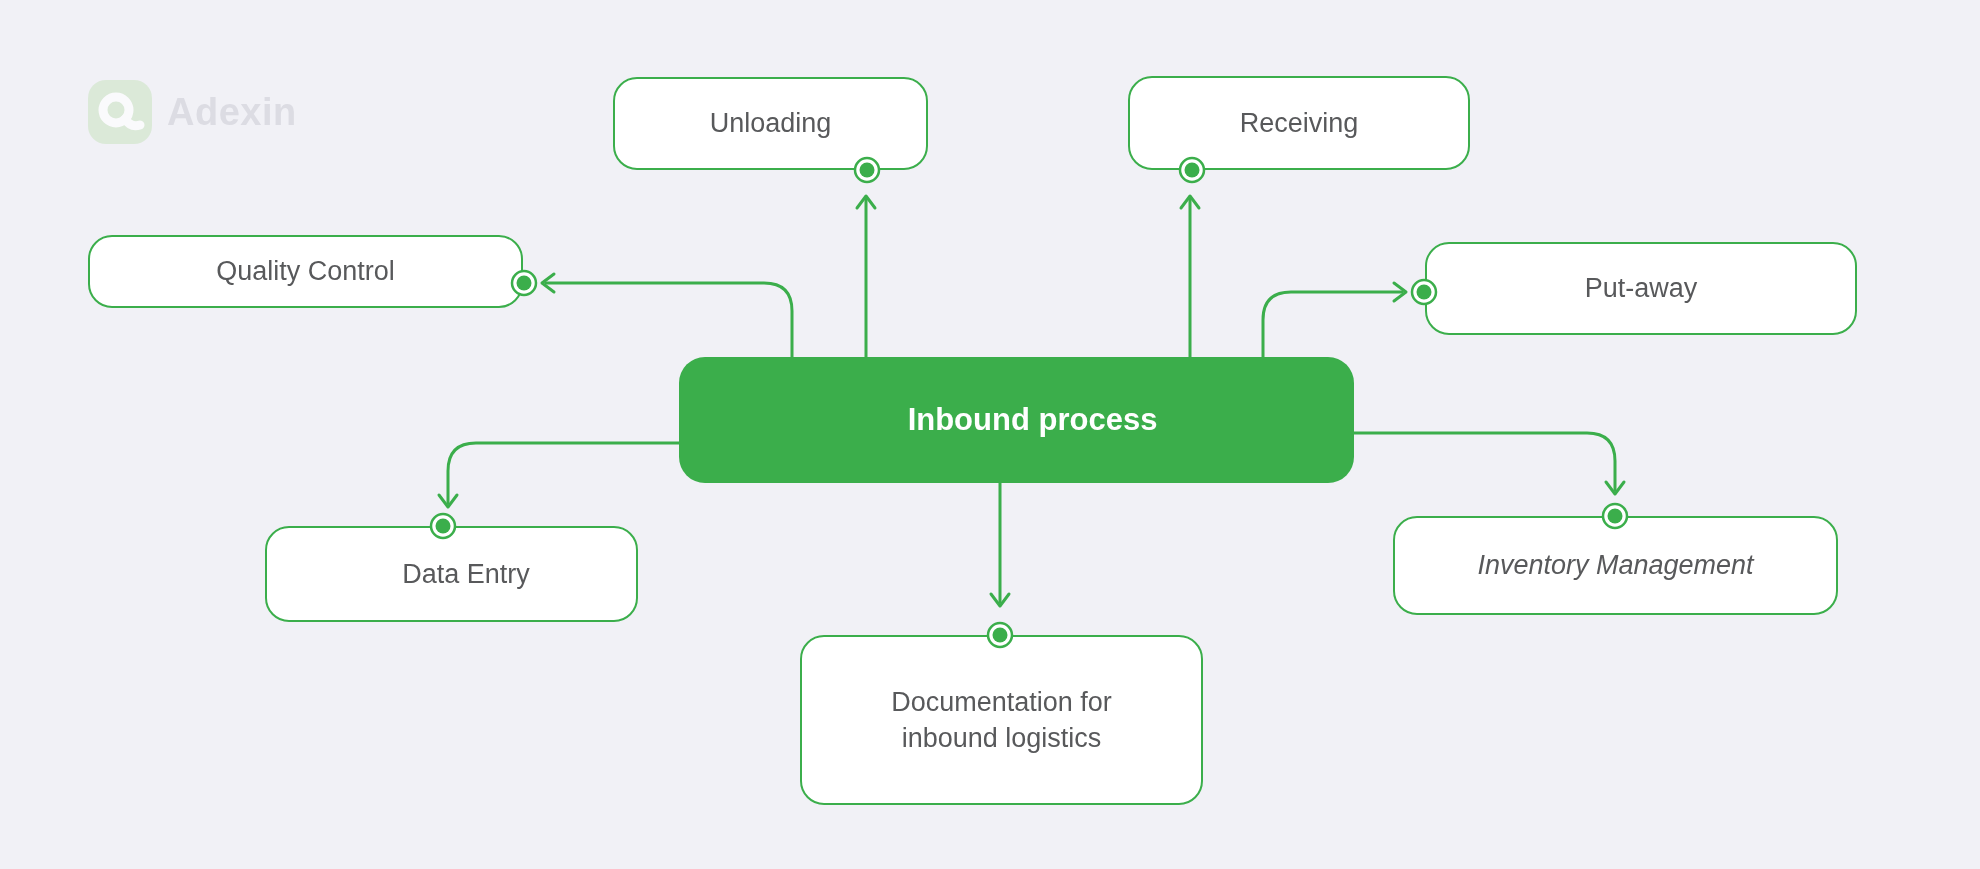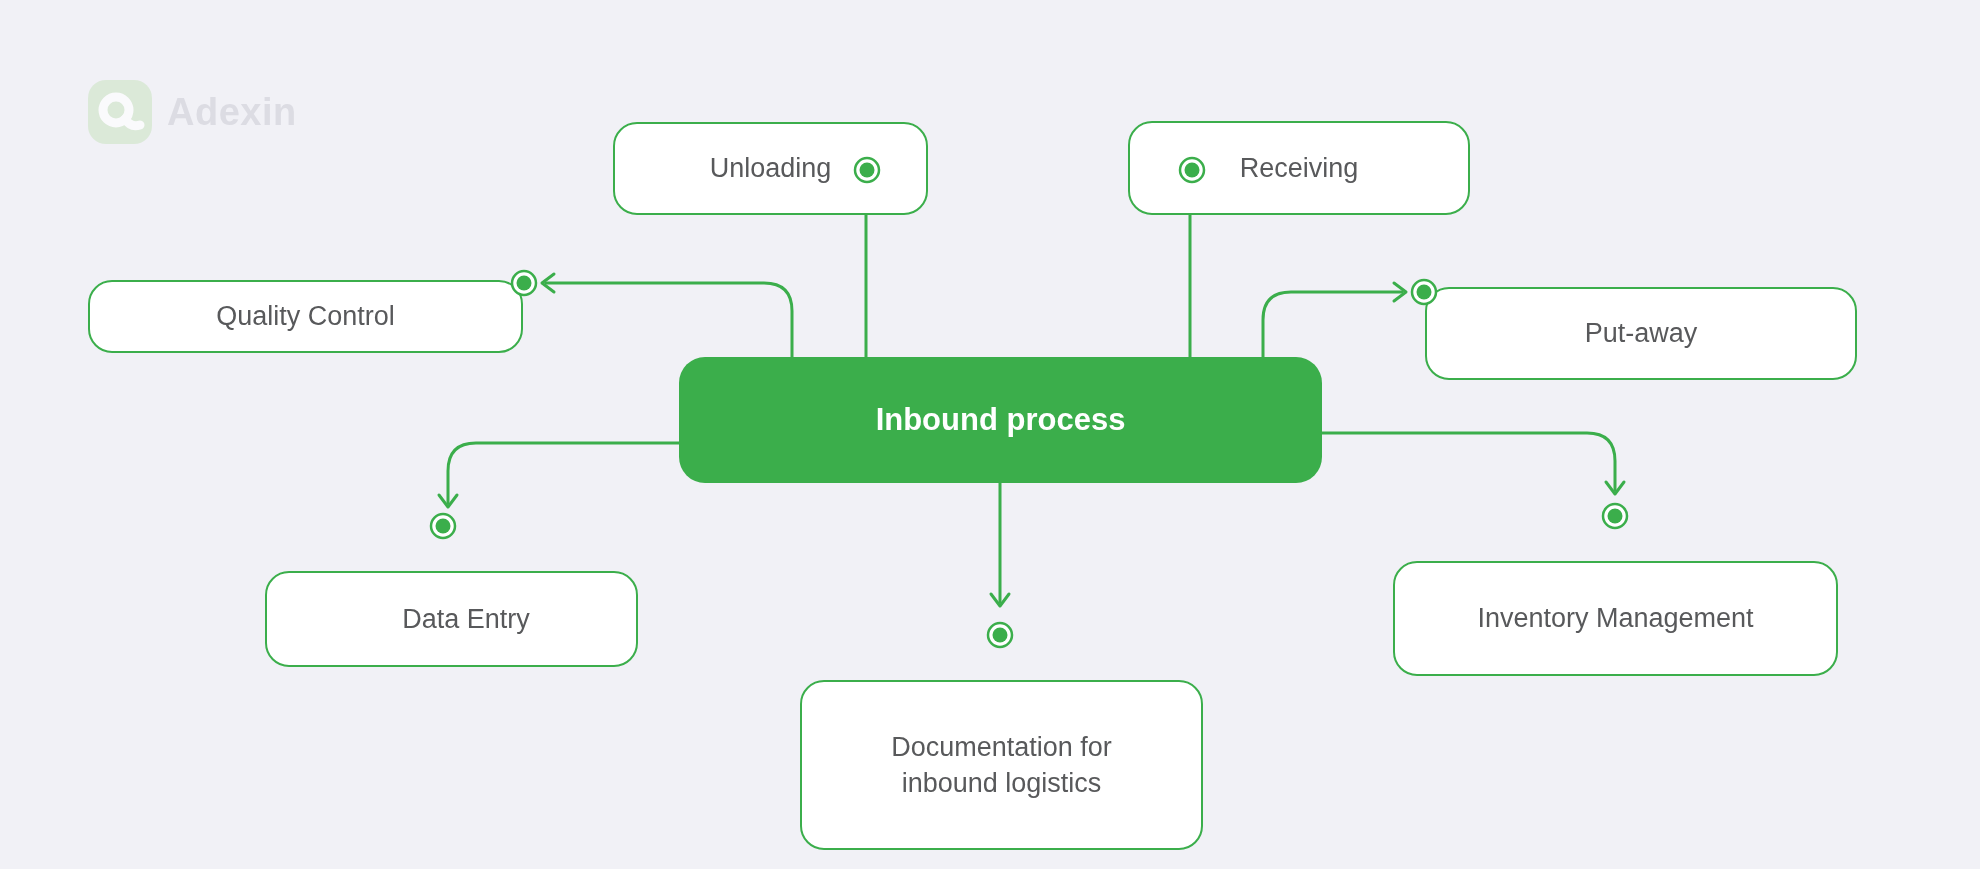--- a/index.html
+++ b/index.html
@@ -28,39 +28,38 @@
     position:absolute;
     background:#ffffff;
     border:2px solid var(--accent,#3bae4b);
     border-radius:24px;
     display:flex;align-items:center;justify-content:center;
     text-align:center;
     color:var(--label,#58595b);
     font-size:27px;
     line-height:1.35;
     box-sizing:border-box;
-    margin-top:45px;
   }
   .center-box{
     position:absolute;
     left:679px;top:357px;width:643px;height:126px;
     background:var(--accent,#3bae4b);
     border-radius:26px;
     display:flex;align-items:center;justify-content:center;
     color:var(--center-text,#ffffff);
-    font-size:31px;font-weight:bold;
+    font-size:31px;font-weight:bold;padding-left:32px;
   }
 
   .box-unloading {left:613px;  top:77px;  width:315px; height:93px;}
   .box-receiving {left:1128px; top:76px;  width:342px; height:94px;}
   .box-quality   {left:88px;   top:235px; width:435px; height:73px;}
   .box-putaway   {left:1425px; top:242px; width:432px; height:93px;}
   .box-dataentry {left:265px;  top:526px; width:373px; height:96px;padding-left:29px;}
   .box-docs      {left:800px;  top:635px; width:403px; height:170px;}
-  .box-inventory {left:1393px; top:516px; width:445px; height:115px;}
+  .box-inventory {left:1393px; top:516px; width:445px; height:99px;font-style:italic;}
 
   .connector-layer{
     position:absolute;left:0;top:0;width:1980px;height:869px;
     pointer-events:none;
   }
 </style>
 </head>
 <body>
 
 <div class="stage">

